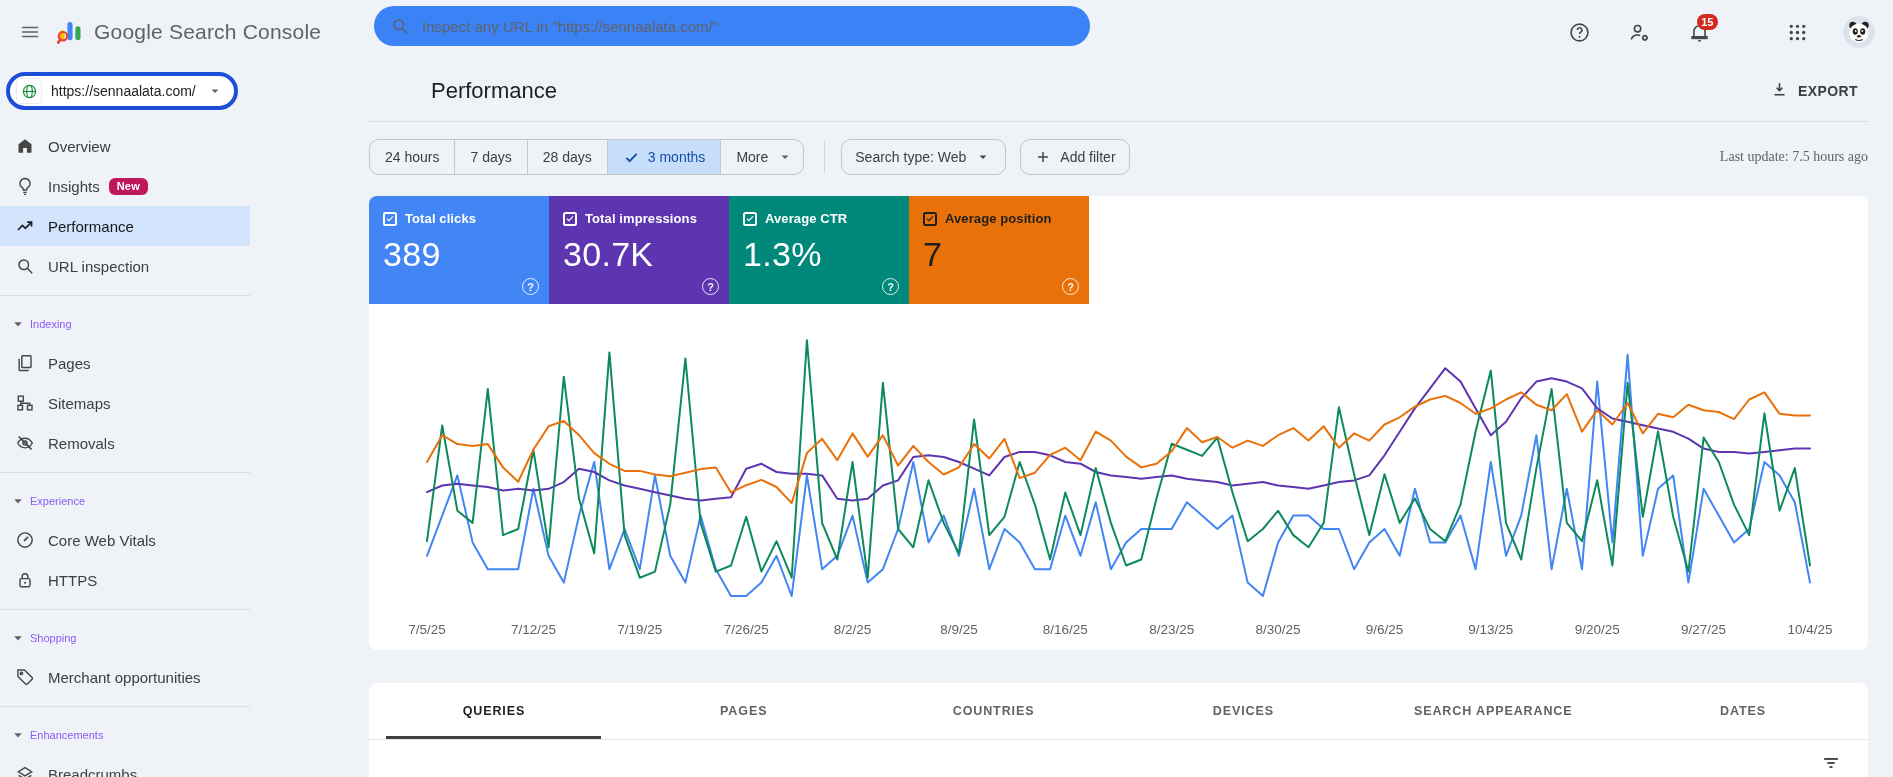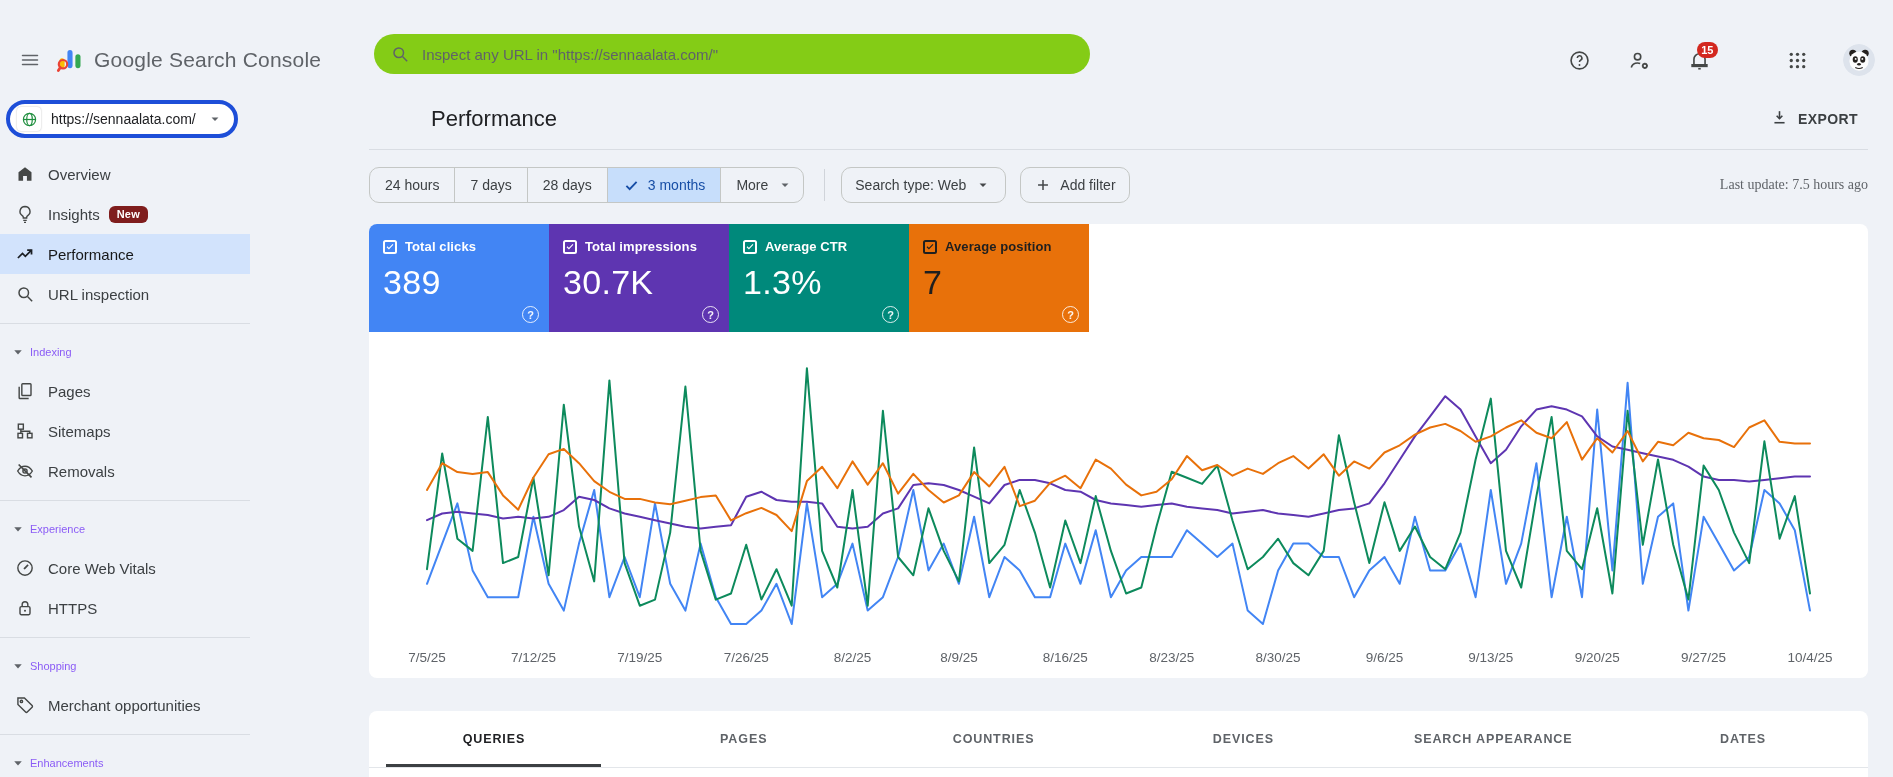--- a/index.html
+++ b/index.html
@@ -1,26 +1,26 @@
 <!DOCTYPE html>
 <html><head>
 <meta charset="utf-8">
 <style>
   * { margin:0; padding:0; box-sizing:border-box; }
   html,body { width:1893px; height:777px; overflow:hidden; }
   body { font-family:"Liberation Sans", sans-serif; background:#eff2f7; color:#202124; }
 
   
-  .header { height:52px; display:flex; align-items:center; padding:12px 18px 0 10px; position:relative;margin-top:28px; }
+  .header { height:52px; display:flex; align-items:center; padding:12px 18px 0 10px; position:relative; }
   .hamburger { width:40px; height:40px; display:flex; align-items:center; justify-content:center; color:#5f6368; cursor:pointer; }
   .hamburger svg { width:22px; height:22px; }
   .logo-wrap { display:flex; align-items:center; gap:10px; margin-left:6px; cursor:pointer; }
   .logo-mark svg { width:28px; height:28px; display:block; }
   .product-name { font-size:21px; color:#5f6368; letter-spacing:.2px; white-space:nowrap; }
-  .search-bar { position:absolute; left:374px; top:6px; width:716px; height:40px; background:#84cc16; border-radius:20px; display:flex; align-items:center; padding:0 6px 0 16px; }
+  .search-bar { position:absolute; left:374px; top:6px; width:716px; height:40px; background:#3b82f6; border-radius:20px; display:flex; align-items:center; padding:0 6px 0 16px; }
   .search-bar .s-icon { width:20px; height:20px; color:#5f6368; margin-right:12px; flex:none; }
   .search-bar .s-icon svg { width:20px; height:20px; }
   .search-input { flex:1; border:none; outline:none; background:transparent; font-size:15px; color:#202124; font-family:inherit; }
   .search-input::placeholder { color:#5f6368; }
   .header-right { margin-left:auto; display:flex; align-items:center; gap:20px; }
   .h-icon { width:40px; height:40px; display:flex; align-items:center; justify-content:center; color:#444746; position:relative; cursor:pointer; }
   .h-icon svg { width:23px; height:23px; }
   .bell-badge { position:absolute; top:2px; right:1px; background:#d3281f; color:#fff; font-size:11px; font-weight:bold; line-height:1; padding:2.5px 4.5px; border-radius:9px; }
   .avatar { width:32px; height:32px; border-radius:50%; overflow:hidden; margin-left:6px; cursor:pointer; flex:none; }
   .avatar svg { width:32px; height:32px; display:block; }
@@ -38,21 +38,21 @@
   .prop-url { flex:1; margin-left:10px; font-size:14px; color:#202124; white-space:nowrap; overflow:hidden; }
   .caret-ic { width:18px; height:18px; color:#5f6368; flex:none; }
   .caret-ic svg { width:18px; height:18px; }
   .nav-row { height:40px; display:flex; align-items:center; padding-left:15px; cursor:pointer; }
   .nav-row .icon { width:20px; height:20px; color:#444746; flex:none; }
   .nav-row .icon svg { width:20px; height:20px; display:block; }
   .nav-label { margin-left:13px; font-size:15px; color:#3c4043; }
   .nav-row.active { background:#d2e3fc; }
   .nav-row.active .icon { color:#1b1f24; }
   .nav-row.active .nav-label { color:#17181a; }
-  .new-badge { margin-left:9px; background:#7f1d1d; color:#fff; font-size:11px; font-weight:bold; padding:2.5px 8px; border-radius:6px; letter-spacing:.2px; }
+  .new-badge { margin-left:9px; background:#be185d; color:#fff; font-size:11px; font-weight:bold; padding:2.5px 8px; border-radius:6px; letter-spacing:.2px; }
   .side-divider { height:1px; background:#d9dde3; margin:9px 0; }
   .section-header { height:38px; display:flex; align-items:center; padding-left:9px; cursor:pointer; }
   .caret-sm { width:18px; height:18px; color:#5f6368; }
   .caret-sm svg { width:18px; height:18px; }
   .section-title { margin-left:3px; font-size:11px; color:#8b5cf6; }
 
   
   .title-row { height:70px; display:flex; align-items:center; justify-content:space-between; border-bottom:1px solid #d9dde3; padding-top:8px; }
   .page-title { font-size:22px; font-weight:400; color:#202124; margin-left:62px; }
   .export-btn { display:flex; align-items:center; gap:9px; background:none; border:none; color:#3c4043; font-size:14px; font-weight:bold; letter-spacing:.4px; cursor:pointer; font-family:inherit; padding:8px 10px;justify-content:flex-end; }

